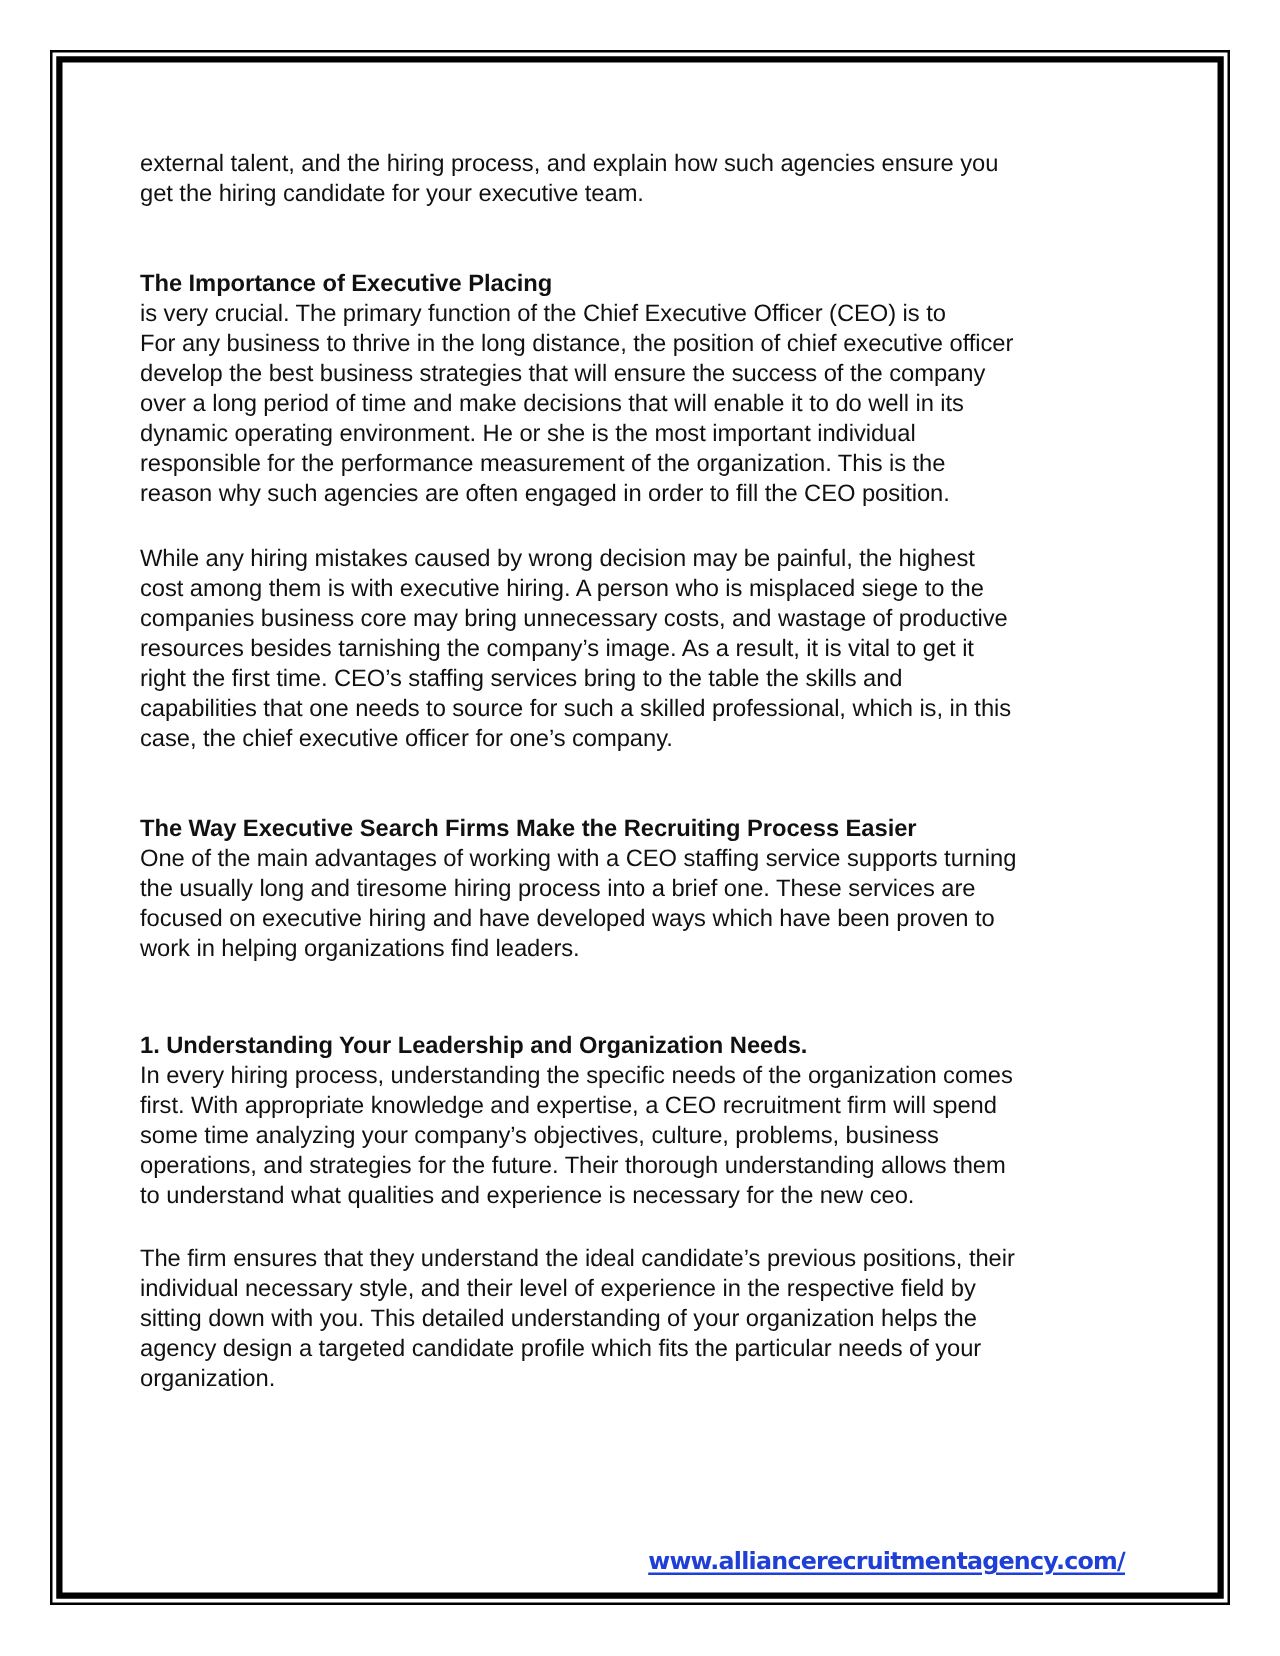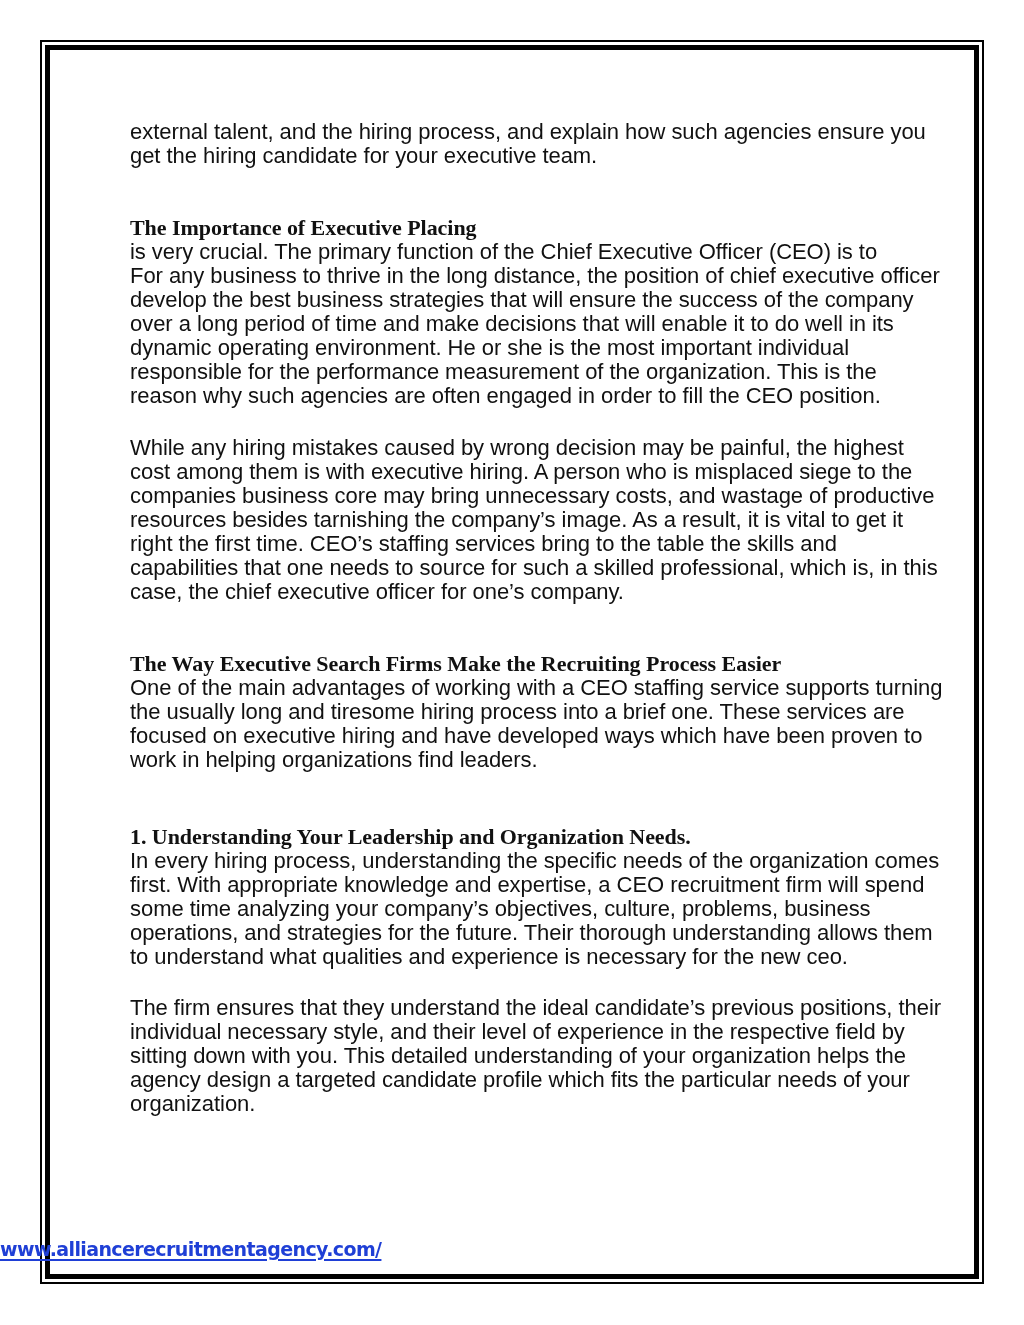--- a/index.html
+++ b/index.html
@@ -28,44 +28,43 @@
       position: absolute;
       left: 45px;
       top: 45px;
       width: 924px;
       height: 1224px;
       border: 5px solid #000;
       box-sizing: content-box;
     }
     .content {
       position: absolute;
-      left: 130px;
+      left: 112px;
       top: 120px;
       width: 800px;
-      font-size: 22px;
+      font-size: 19px;
       line-height: 24px;
       letter-spacing: -0.05px;
     }
     .line {
       display: block;
       white-space: nowrap;
       height: 24px;
     }
     .bold {
       font-weight: bold;
-      font-family: Liberation Serif, serif;
     }
     .gap1 { height: 24px; }
     .gap2 { height: 48px; }
     .footer-link {
       position: absolute;
       left: 0;
       width: 900px;
       top: 1238px;
-      text-align: left;
+      text-align: right;
       font-family: "DejaVu Sans", sans-serif;
       font-weight: bold;
       font-size: 19px;
       letter-spacing: -0.6px;
     }
     .footer-link a {
       color: #1f3fd6;
       text-decoration: underline;
       text-decoration-thickness: 2px;
       text-underline-offset: 3px;

